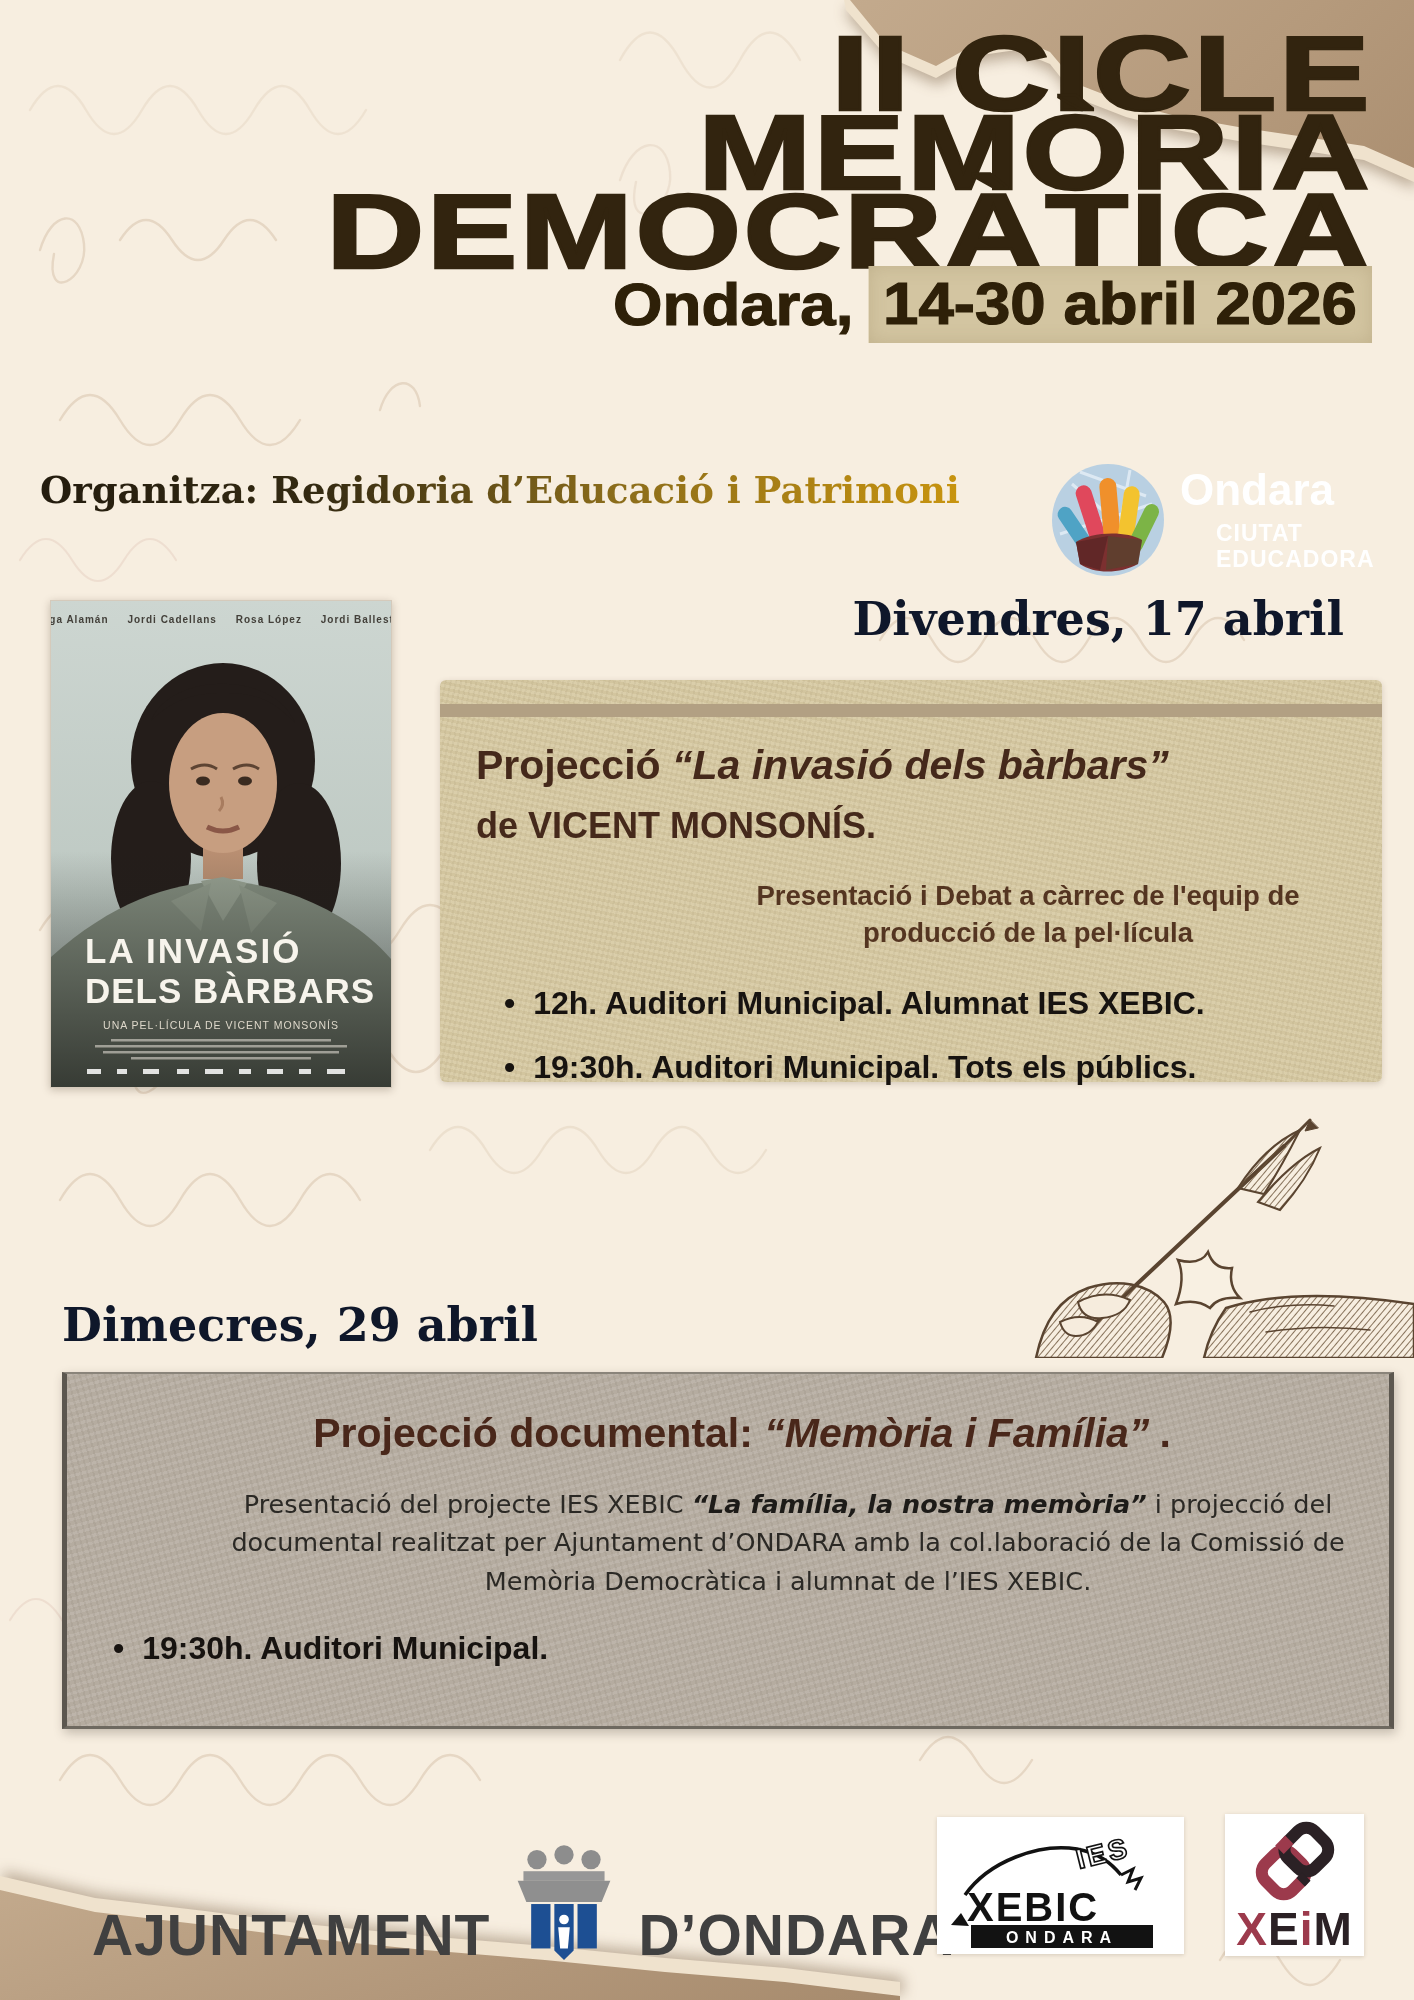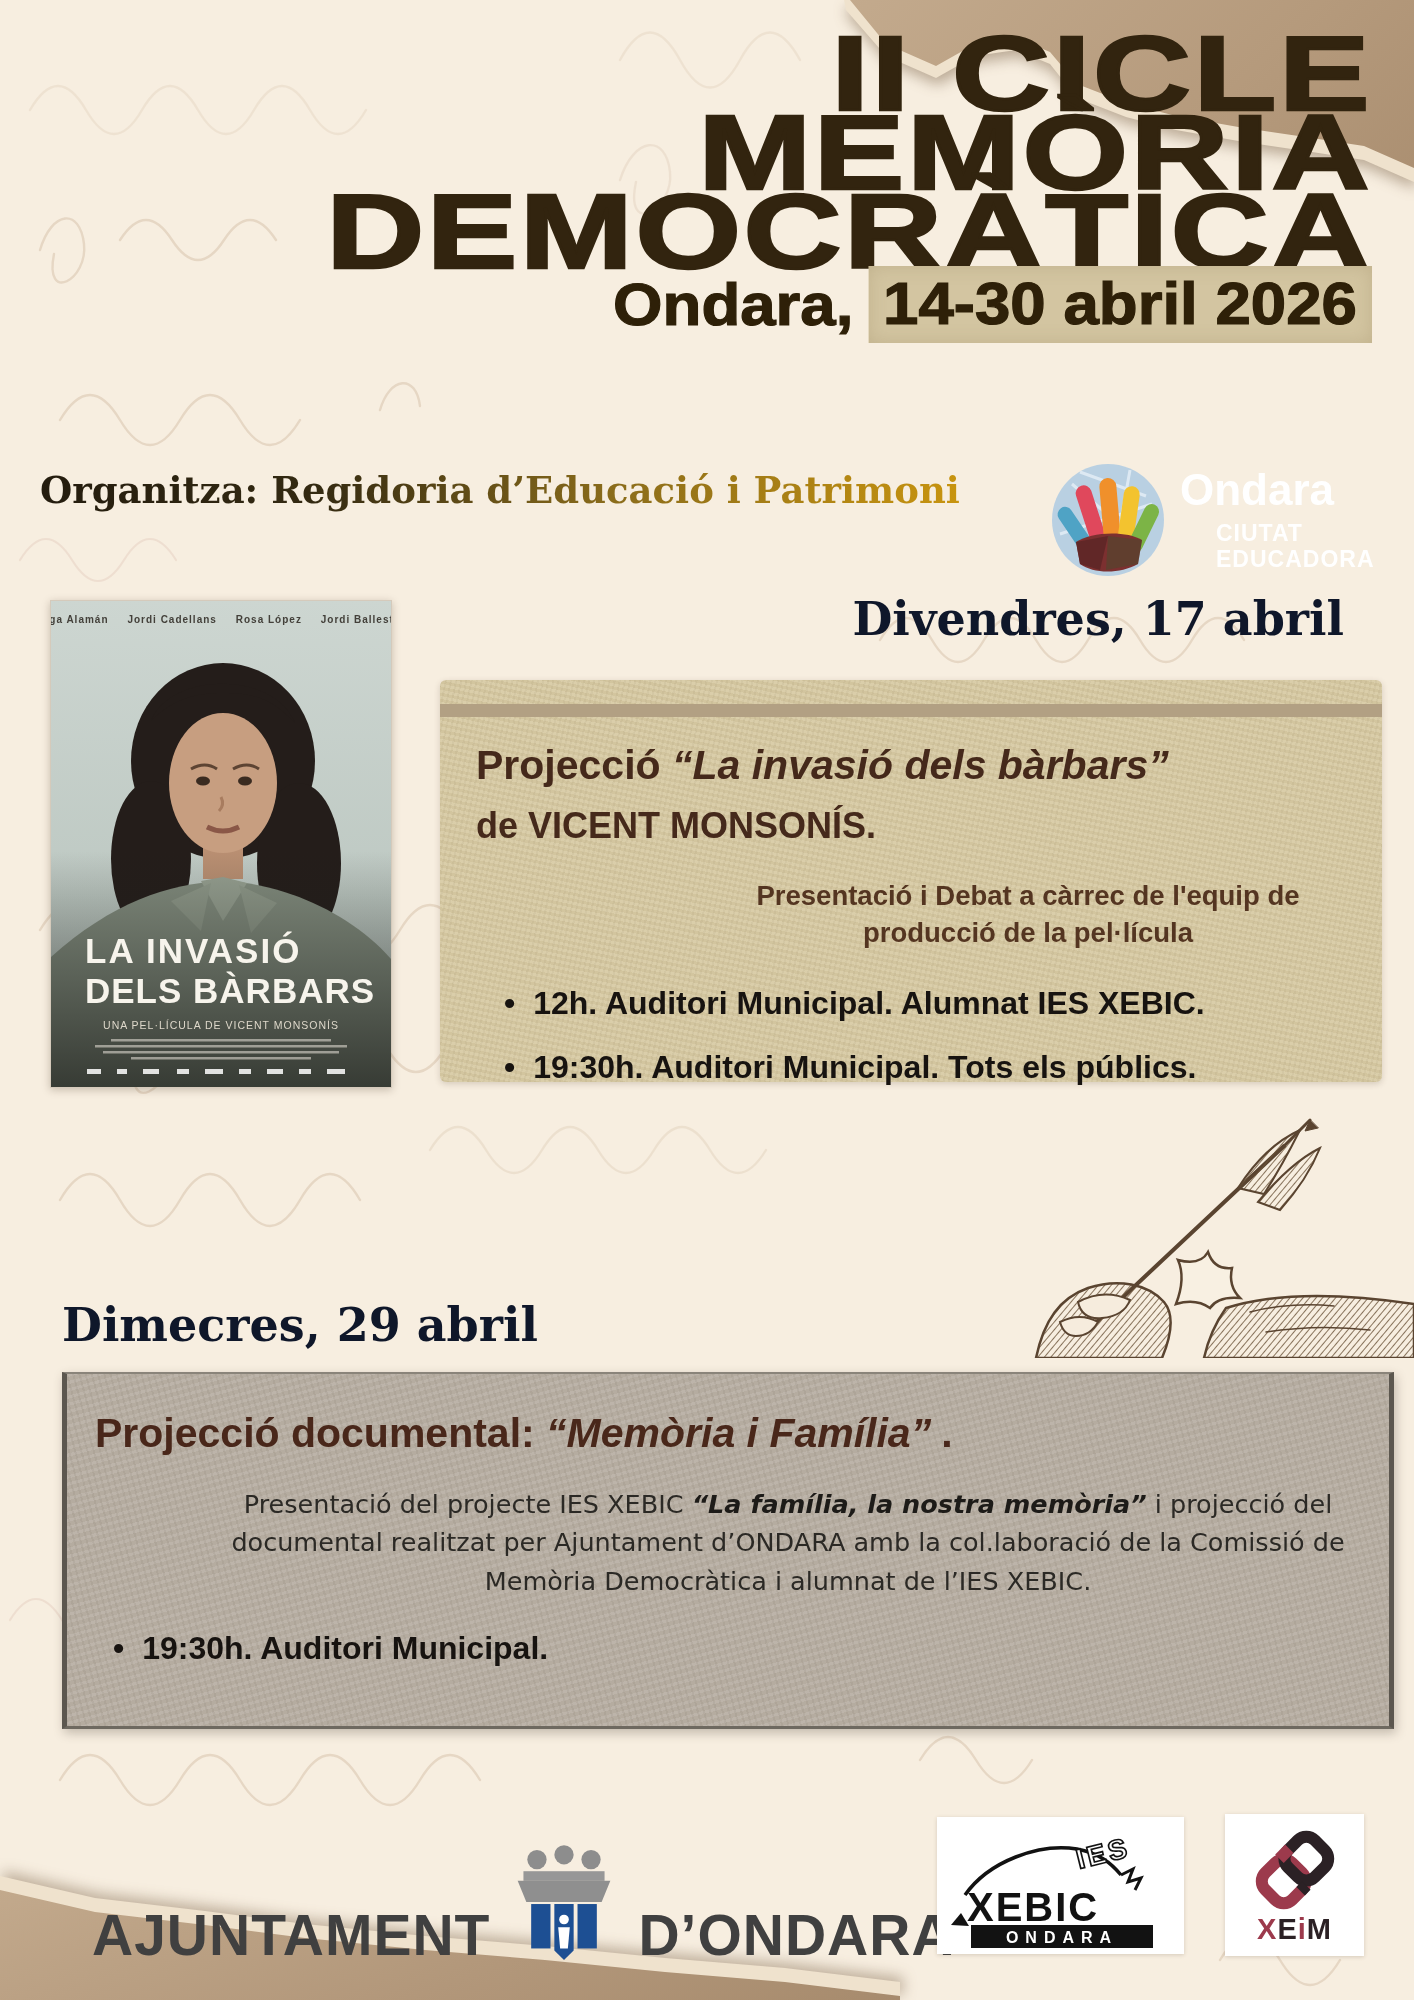--- a/index.html
+++ b/index.html
@@ -70,34 +70,34 @@
   .quill{position:absolute;left:1026px;top:1106px;z-index:2;}
   
   .card2{position:absolute;left:62px;top:1372px;width:1322px;height:352px;z-index:2;
     background:
       repeating-linear-gradient(75deg,rgba(90,80,65,.08) 0 2px,transparent 2px 6px),
       repeating-linear-gradient(-15deg,rgba(255,255,255,.10) 0 3px,transparent 3px 7px),
       #b5aca0;
     border-left:5px solid #5c574f;border-right:5px solid #5c574f;
     border-top:2px solid #8a847a;border-bottom:3px solid #6e6960;
     box-shadow:2px 4px 10px rgba(60,50,40,.28);}
-  .e2-title{padding:36px 0 0 28px;font-size:41px;font-weight:bold;color:#49271a;}
+  .e2-title{padding:36px 0 0 28px;font-size:41px;font-weight:bold;color:#49271a;text-align:center;}
   .e2-title .doc-name{font-style:italic;}
   .e2-title .suffix{margin-left:10px;}
   .e2-desc{margin:28px 30px 0 150px;text-align:center;font-size:25.5px;color:#2b2925;
     font-family:"DejaVu Sans",sans-serif;line-height:1.5;}
   .e2-desc .q{font-weight:bold;font-style:italic;color:#1d1b18;}
   .card2 .bullets{margin:30px 0 0 46px;}
   
   .aj-logo{position:absolute;left:92px;top:1844px;z-index:4;display:flex;align-items:flex-end;gap:18px;color:#404040;}
   .aj-logo .w{font-size:57px;font-weight:bold;letter-spacing:1px;line-height:.95;white-space:nowrap;}
   .white-box{position:absolute;background:#ffffff;z-index:4;display:flex;align-items:center;justify-content:center;box-shadow:0 1px 4px rgba(80,60,40,.2);}
   .xebic-box{left:937px;top:1817px;width:247px;height:137px;}
   .xeim-box{left:1225px;top:1814px;width:139px;height:142px;flex-direction:column;}
-  .xeim-word{font-size:29px;font-weight:bold;line-height:1;margin-top:2px;letter-spacing:1px;}
+  .xeim-word{font-size:46px;font-weight:bold;line-height:1;margin-top:2px;letter-spacing:1px;}
   .xeim-word .mrn{color:#9c3a4c;}
   .xeim-word .blk{color:#2b2125;}
 </style>
 </head>
 <body>
 
 <div class="canvas">
 
   <svg class="layer" width="1414" height="2000" viewBox="0 0 1414 2000">
     <g fill="none" stroke="#bfa184" stroke-width="2.4" opacity="0.30" stroke-linecap="round">

